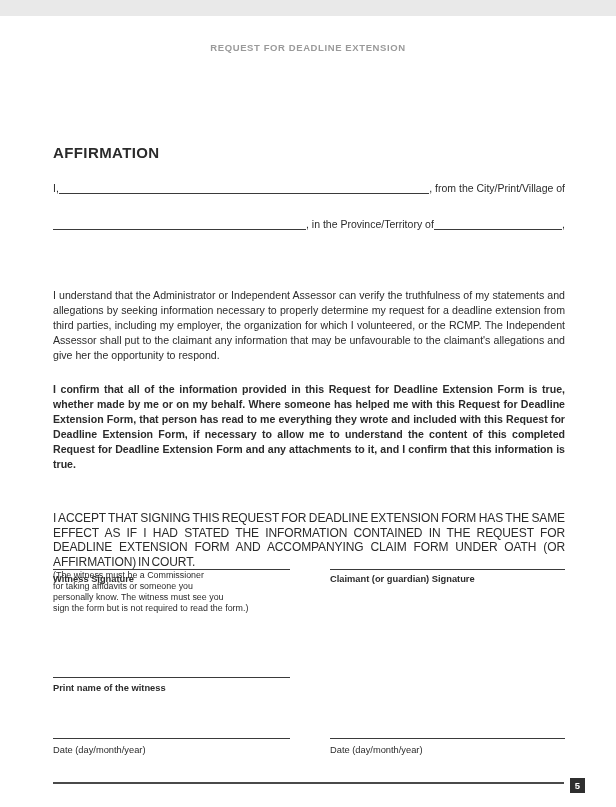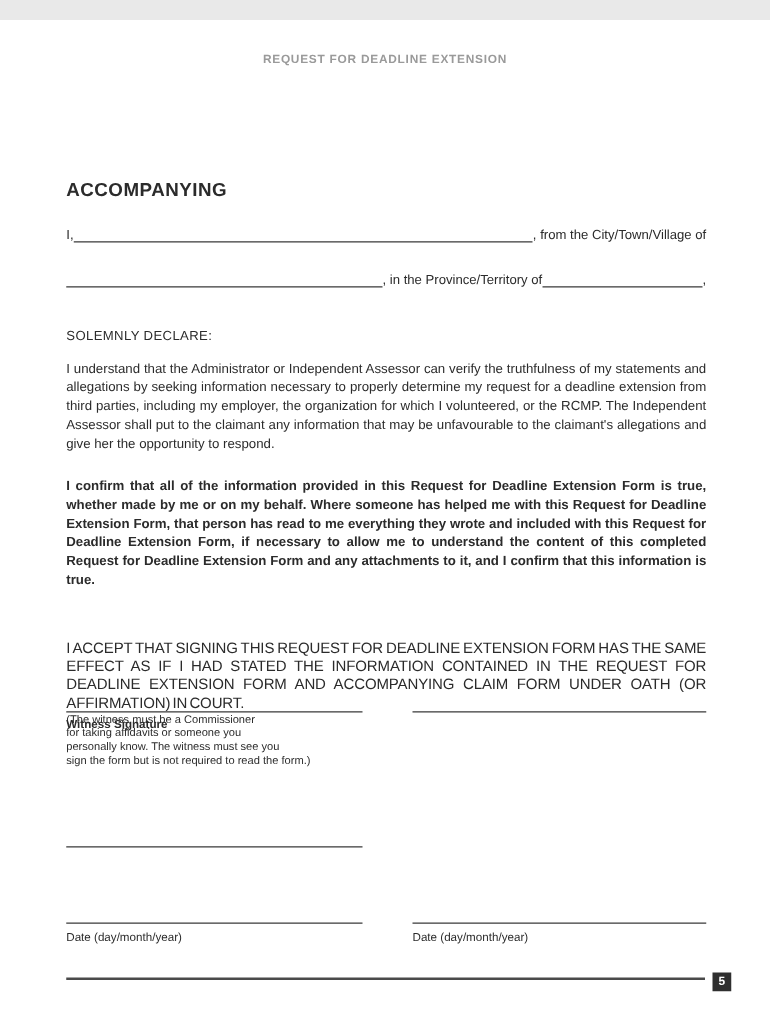--- a/index.html
+++ b/index.html
@@ -79,53 +79,54 @@
     display:flex;align-items:center;justify-content:center;
   }
 </style>
 </head>
 <body>
 
 <div class="page">
 
   <div class="header-title">REQUEST FOR DEADLINE EXTENSION</div>
 
-  <div class="content decl-heading">ACCOMPANYING</div>
+  <div class="content decl-heading">AFFIRMATION</div>
 
   <div class="content fill-row row1">
     <span class="lbl">I,</span>
     <span class="blank grow"></span>
-    <span class="lbl">, from the City/Town/Village of</span>
+    <span class="lbl">, from the City/Print/Village of</span>
   </div>
 
   <div class="content fill-row row2">
     <span class="blank fixed"></span>
     <span class="lbl">, in the Province/Territory of</span>
     <span class="blank grow"></span>
     <span class="lbl">,</span>
   </div>
 
-  <div class="content solemnly">SOLEMNLY DECLARE:</div>
 
   <div class="content para para1">I understand that the Administrator or Independent Assessor can verify the truthfulness of my statements and allegations by seeking information necessary to properly determine my request for a deadline extension from third parties, including my employer, the organization for which I volunteered, or the RCMP. The Independent Assessor shall put to the claimant any information that may be unfavourable to the claimant's allegations and give her the opportunity to respond.</div>
 
   <div class="content para para2">I confirm that all of the information provided in this Request for Deadline Extension Form is true, whether made by me or on my behalf. Where someone has helped me with this Request for Deadline Extension Form, that person has read to me everything they wrote and included with this Request for Deadline Extension Form, if necessary to allow me to understand the content of this completed Request for Deadline Extension Form and any attachments to it, and I confirm that this information is true.</div>
 
   <div class="content accept">I ACCEPT THAT SIGNING THIS REQUEST FOR DEADLINE EXTENSION FORM HAS THE SAME EFFECT AS IF I HAD STATED THE INFORMATION CONTAINED IN THE REQUEST FOR DEADLINE EXTENSION FORM AND ACCOMPANYING CLAIM FORM UNDER OATH (OR AFFIRMATION) IN COURT.</div>
 
   <div class="sig-line col-left" style="top:553px;"></div>
   <div class="sig-label col-left" style="top:558px;">Witness Signature</div>
   <div class="note" style="top:554px;">(The witness must be a Commissioner
 for taking affidavits or someone you
 personally know. The witness must see you
 sign the form but is not required to read the form.)</div>
 
   <div class="sig-line col-right" style="top:553px;"></div>
+  <div class="sig-label col-right" style="top:558px;">Claimant (or guardian) Signature</div>
 
   <div class="sig-line col-left" style="top:661px;"></div>
+  <div class="sig-label col-left" style="top:667px;">Print name of the witness</div>
 
   <div class="sig-line col-left" style="top:722px;"></div>
   <div class="date-label col-left" style="top:729px;"><b>Date</b><span> (day/month/year)</span></div>
 
   <div class="sig-line col-right" style="top:722px;"></div>
   <div class="date-label col-right" style="top:729px;"><b>Date</b><span> (day/month/year)</span></div>
 
   <div class="footer-rule"></div>
   <div class="page-badge">5</div>
 

